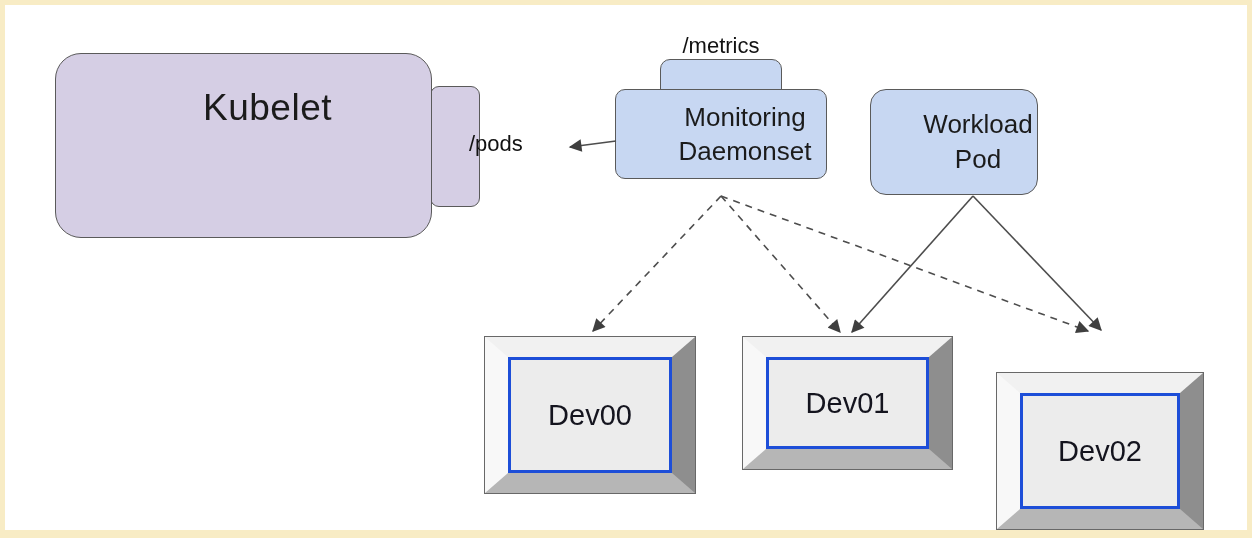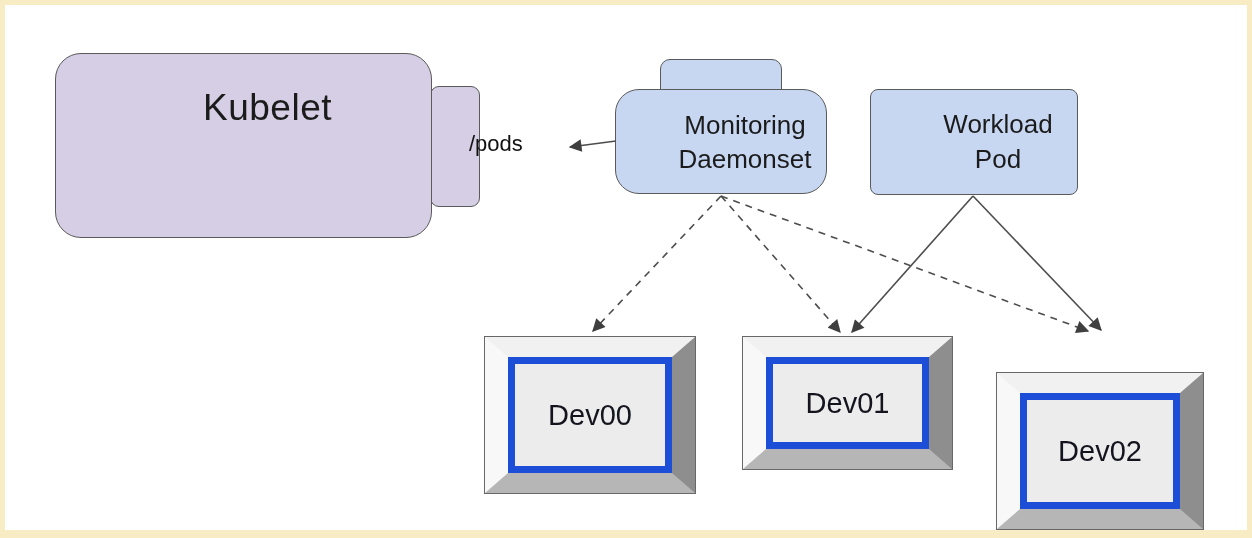--- a/index.html
+++ b/index.html
@@ -31,46 +31,46 @@
     z-index:2;align-items:flex-start;
     font-size:37px;letter-spacing:.5px;padding-top:33px;
   }
   .kubelet-tab{
     left:430px;top:86px;width:33px;height:121px;border-radius:9px;z-index:1;
   }
   .metrics-tab{
     left:660px;top:59px;width:122px;height:44px;border-radius:10px;z-index:1;
   }
   .monitoring-main{
-    left:615px;top:89px;width:212px;height:105px;border-radius:24px;z-index:2;
+    left:615px;top:89px;width:212px;height:90px;border-radius:10px;z-index:2;
     font-size:26px;line-height:34px;
   }
   .workload-main{
-    left:870px;top:89px;width:208px;height:106px;border-radius:8px;z-index:2;
+    left:870px;top:89px;width:168px;height:106px;border-radius:16px;z-index:2;
     font-size:26px;line-height:35px;
   }
 
   
   .endpoint-label{
     position:absolute;z-index:4;font-size:22px;color:#121212;
   }
   .metrics-label{left:660px;top:33px;width:122px;text-align:center;}
   .pods-label{left:469px;top:131px;}
 
   
   .dev{
     position:absolute;box-sizing:border-box;z-index:2;
     border-style:solid;border-width:20px 23px;
     border-color:#f1f1f1 #8e8e8e #b6b6b6 #f8f8f8;
     outline:1px solid #686868;
     background:#ececec;
   }
   .dev-inner{
     width:100%;height:100%;box-sizing:border-box;
-    border:7px solid #1d4ed8;background:#ececec;
+    border:3px solid #1d4ed8;background:#ececec;
     display:flex;align-items:center;justify-content:center;
     font-size:29px;color:#14141e;
   }
   .dev00{left:485px;top:337px;width:210px;height:156px;}
   .dev01{left:743px;top:337px;width:209px;height:132px;}
   .dev02{left:997px;top:337px;width:206px;height:156px;margin-top:36px;}
 
   
   svg.edges{position:absolute;inset:0;z-index:3;pointer-events:none;}
   svg.edges line{stroke:#4d4d4d;stroke-width:1.6;}
@@ -82,20 +82,21 @@
 <div class="canvas"></div>
 
 <div class="stage">
 
   <div class="node purple kubelet-tab"></div>
   <div class="node purple kubelet-main">
     <span>Kubelet</span>
   </div>
   <div class="endpoint-label pods-label">/pods</div>
 
+  <div class="endpoint-label metrics-label">/metrics</div>
   <div class="node blue metrics-tab"></div>
   <div class="node blue monitoring-main">
     <span>
       <span>Monitoring</span><br>
       <span>Daemonset</span>
     </span>
   </div>
 
   <div class="node blue workload-main">
     <span>

